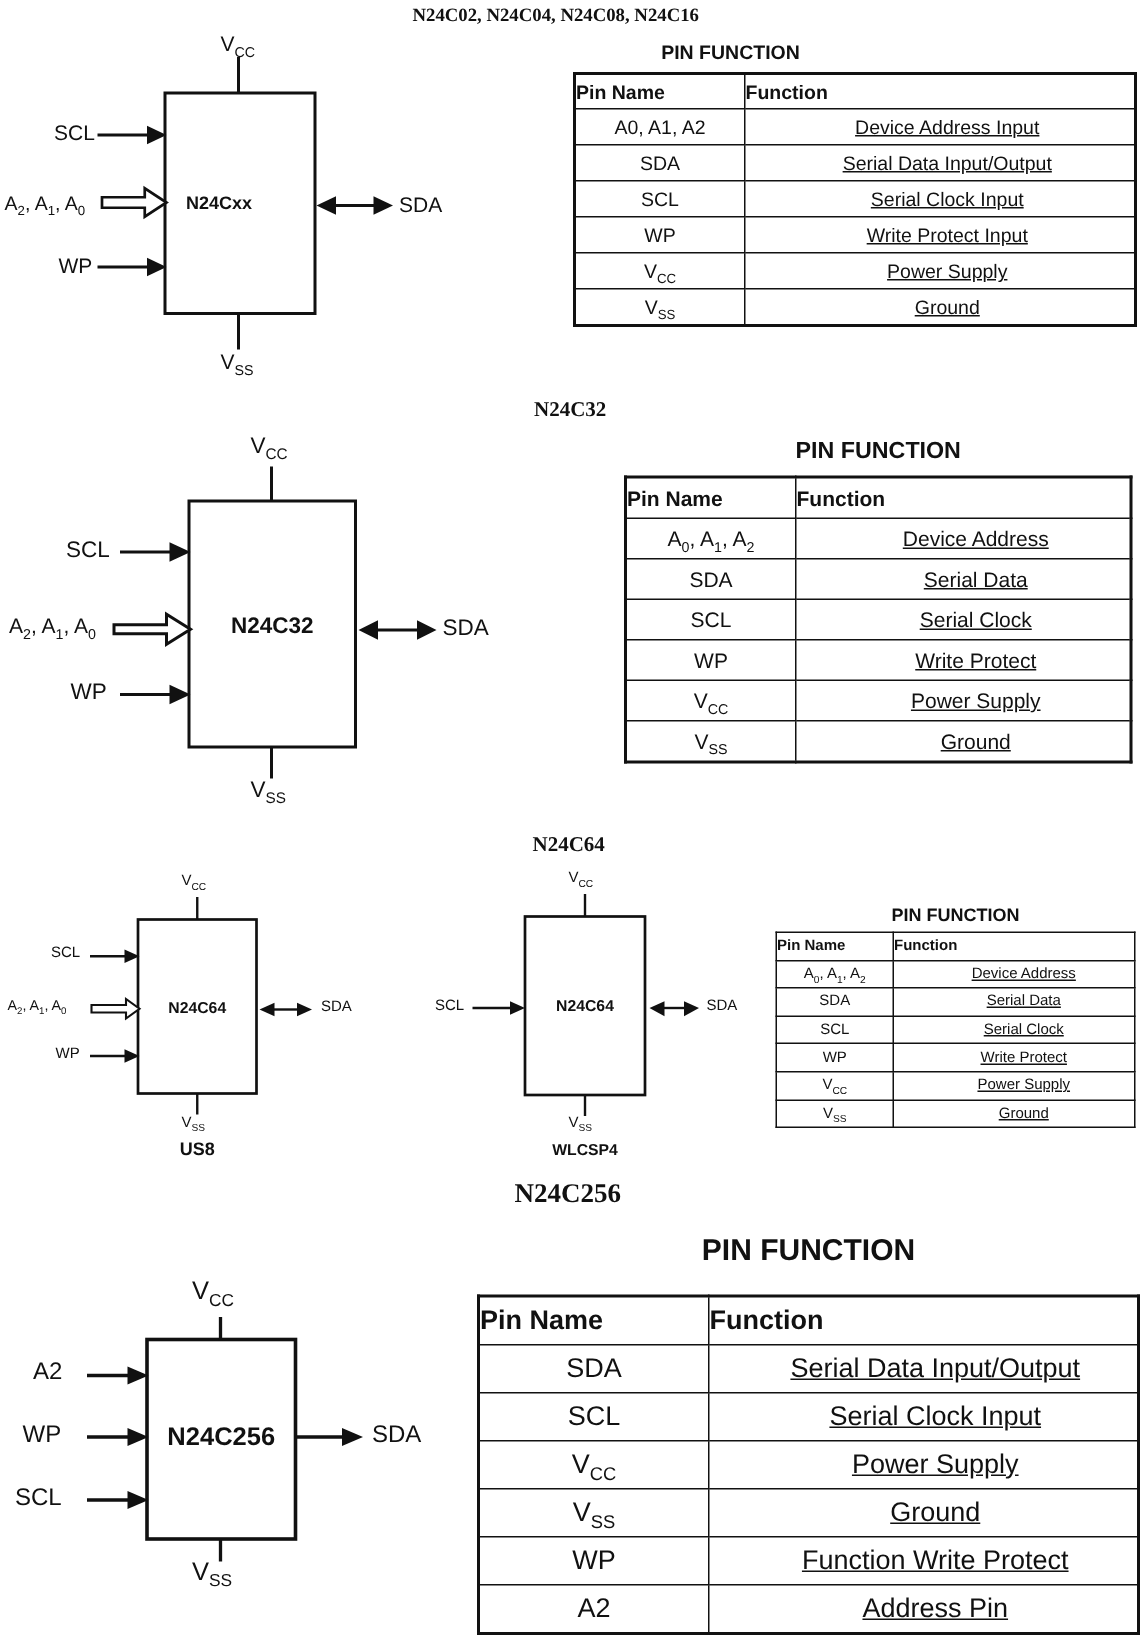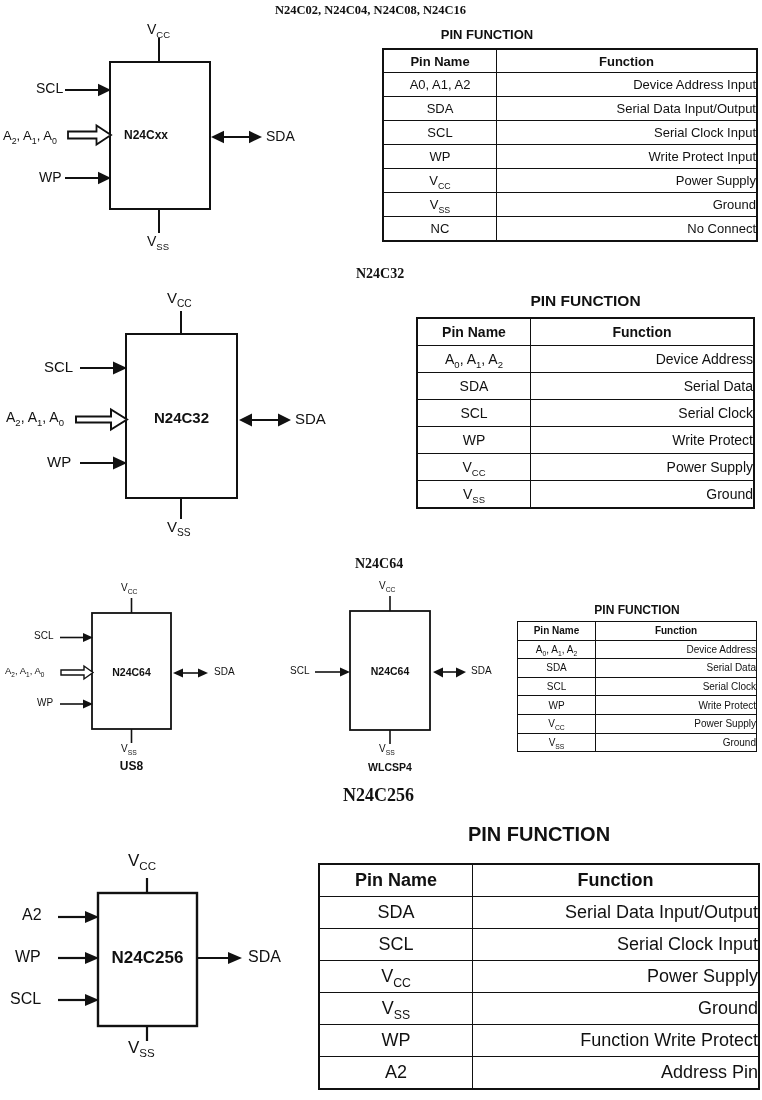--- a/index.html
+++ b/index.html
@@ -31,23 +31,23 @@
   .pf-title  { position: absolute; font-weight: bold; text-align: center; z-index: 2; }
   .tbl-wrap  { position: absolute; z-index: 2; }
   table.pin-table { border-collapse: collapse; table-layout: fixed; background: #fff; }
   table.pin-table th, table.pin-table td {
     border: 1.5px solid #111;
     vertical-align: middle;
     padding: 0;
     overflow: hidden;
     white-space: nowrap;
   }
-  table.pin-table th { font-weight: bold; text-align: center; }
+  table.pin-table th { font-weight: bold; text-align: left; }
   td.pin-cell { text-align: center; }
-  td.fn-cell  { text-align: right; }
+  td.fn-cell  { text-align: center; text-decoration: underline; }
 
   
   .t1 { width: 376px; font-size: 13px; border: 2px solid #111; }
   .t1 th { height: 22px; }
   .t1 td { height: 23px; }
   .t1 .c1 { width: 112px; }
   .t1 td.fn-cell { padding-left: 10px; }
   
   .t2 { width: 339px; font-size: 14px; border: 2px solid #111; }
   .t2 th { height: 26px; }
@@ -177,24 +177,20 @@
             <td class="fn-cell">Write Protect Input</td>
           </tr>
       <tr>
             <td class="pin-cell c1"><span>V</span><sub>CC</sub></td>
             <td class="fn-cell">Power Supply</td>
           </tr>
       <tr>
             <td class="pin-cell c1"><span>V</span><sub>SS</sub></td>
             <td class="fn-cell">Ground</td>
           </tr>
-      <tr>
-            <td class="pin-cell c1"><span>NC</span></td>
-            <td class="fn-cell">No Connect</td>
-          </tr>
     </tbody>
       </table>
   </div>
 
   <div class="sec-title" style="left:356px; top:266px; font-size:14px;">N24C32</div>
 
   <div class="lbl" style="left:167px; top:290px; font-size:15px;"><span>V</span><sub>CC</sub></div>
   <div class="lbl" style="left:44px;  top:359px; font-size:15px;"><span>SCL</span></div>
   <div class="lbl" style="left:6px;   top:410px; font-size:14px;"><span>A</span><sub>2</sub><span>, A</span><sub>1</sub><span>, A</span><sub>0</sub></div>
   <div class="lbl" style="left:47px;  top:454px; font-size:15px;"><span>WP</span></div>

